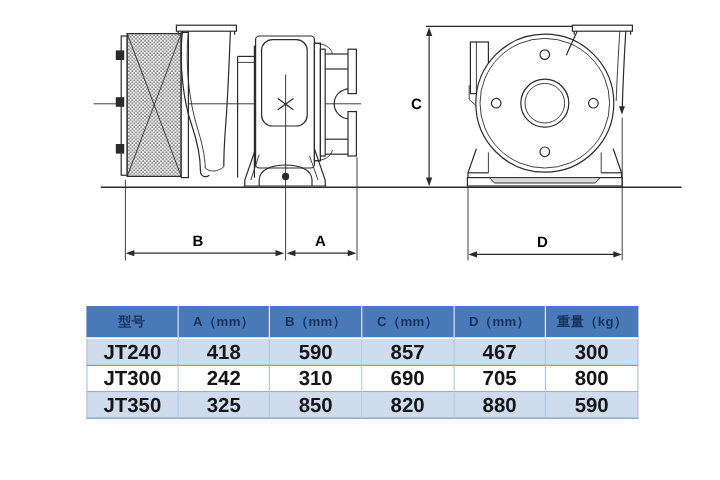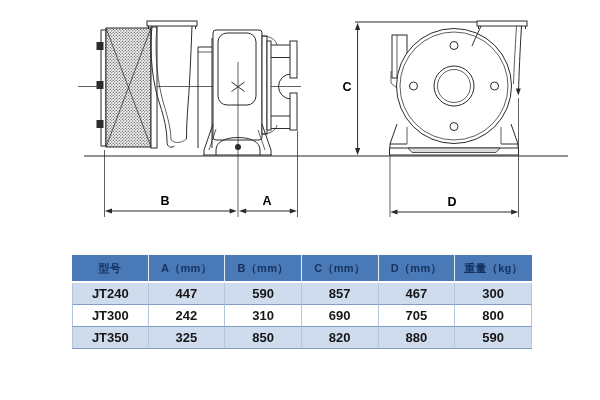--- a/index.html
+++ b/index.html
@@ -46,21 +46,21 @@
     color:var(--header_text);
     font-size:11px;font-weight:bold;
     text-align:center;vertical-align:middle;
     border-right:1px solid rgba(255,255,255,.85);
     border-bottom:2px solid #ffffff;
     letter-spacing:.3px;
   }
   .spec-table th:last-child{border-right:none;}
   .spec-table td{
     height:22px;
-    font-size:13px;font-weight:bold;
+    font-size:17px;font-weight:bold;
     color:var(--row_text);
     text-align:center;vertical-align:middle;
     border-right:1px solid var(--grid_v);
     border-bottom:1px solid var(--grid_h);
     background:var(--row_bg);
   }
   .spec-table td:first-child{border-left:1px solid var(--grid_v);}
   .spec-table td:last-child{border-right:1px solid var(--grid_v);}
   .spec-table tbody tr:nth-child(odd) td{background:var(--row_alt_bg);}
 </style>
@@ -236,21 +236,21 @@
       <th>A（mm）</th>
       <th>B（mm）</th>
       <th>C（mm）</th>
       <th>D（mm）</th>
       <th>重量（kg）</th>
     </tr>
   </thead>
   <tbody>
     <tr>
       <td>JT240</td>
-      <td>447</td>
+      <td>418</td>
       <td>590</td>
       <td>857</td>
       <td>467</td>
       <td>300</td>
     </tr>
     <tr>
       <td>JT300</td>
       <td>242</td>
       <td>310</td>
       <td>690</td>

